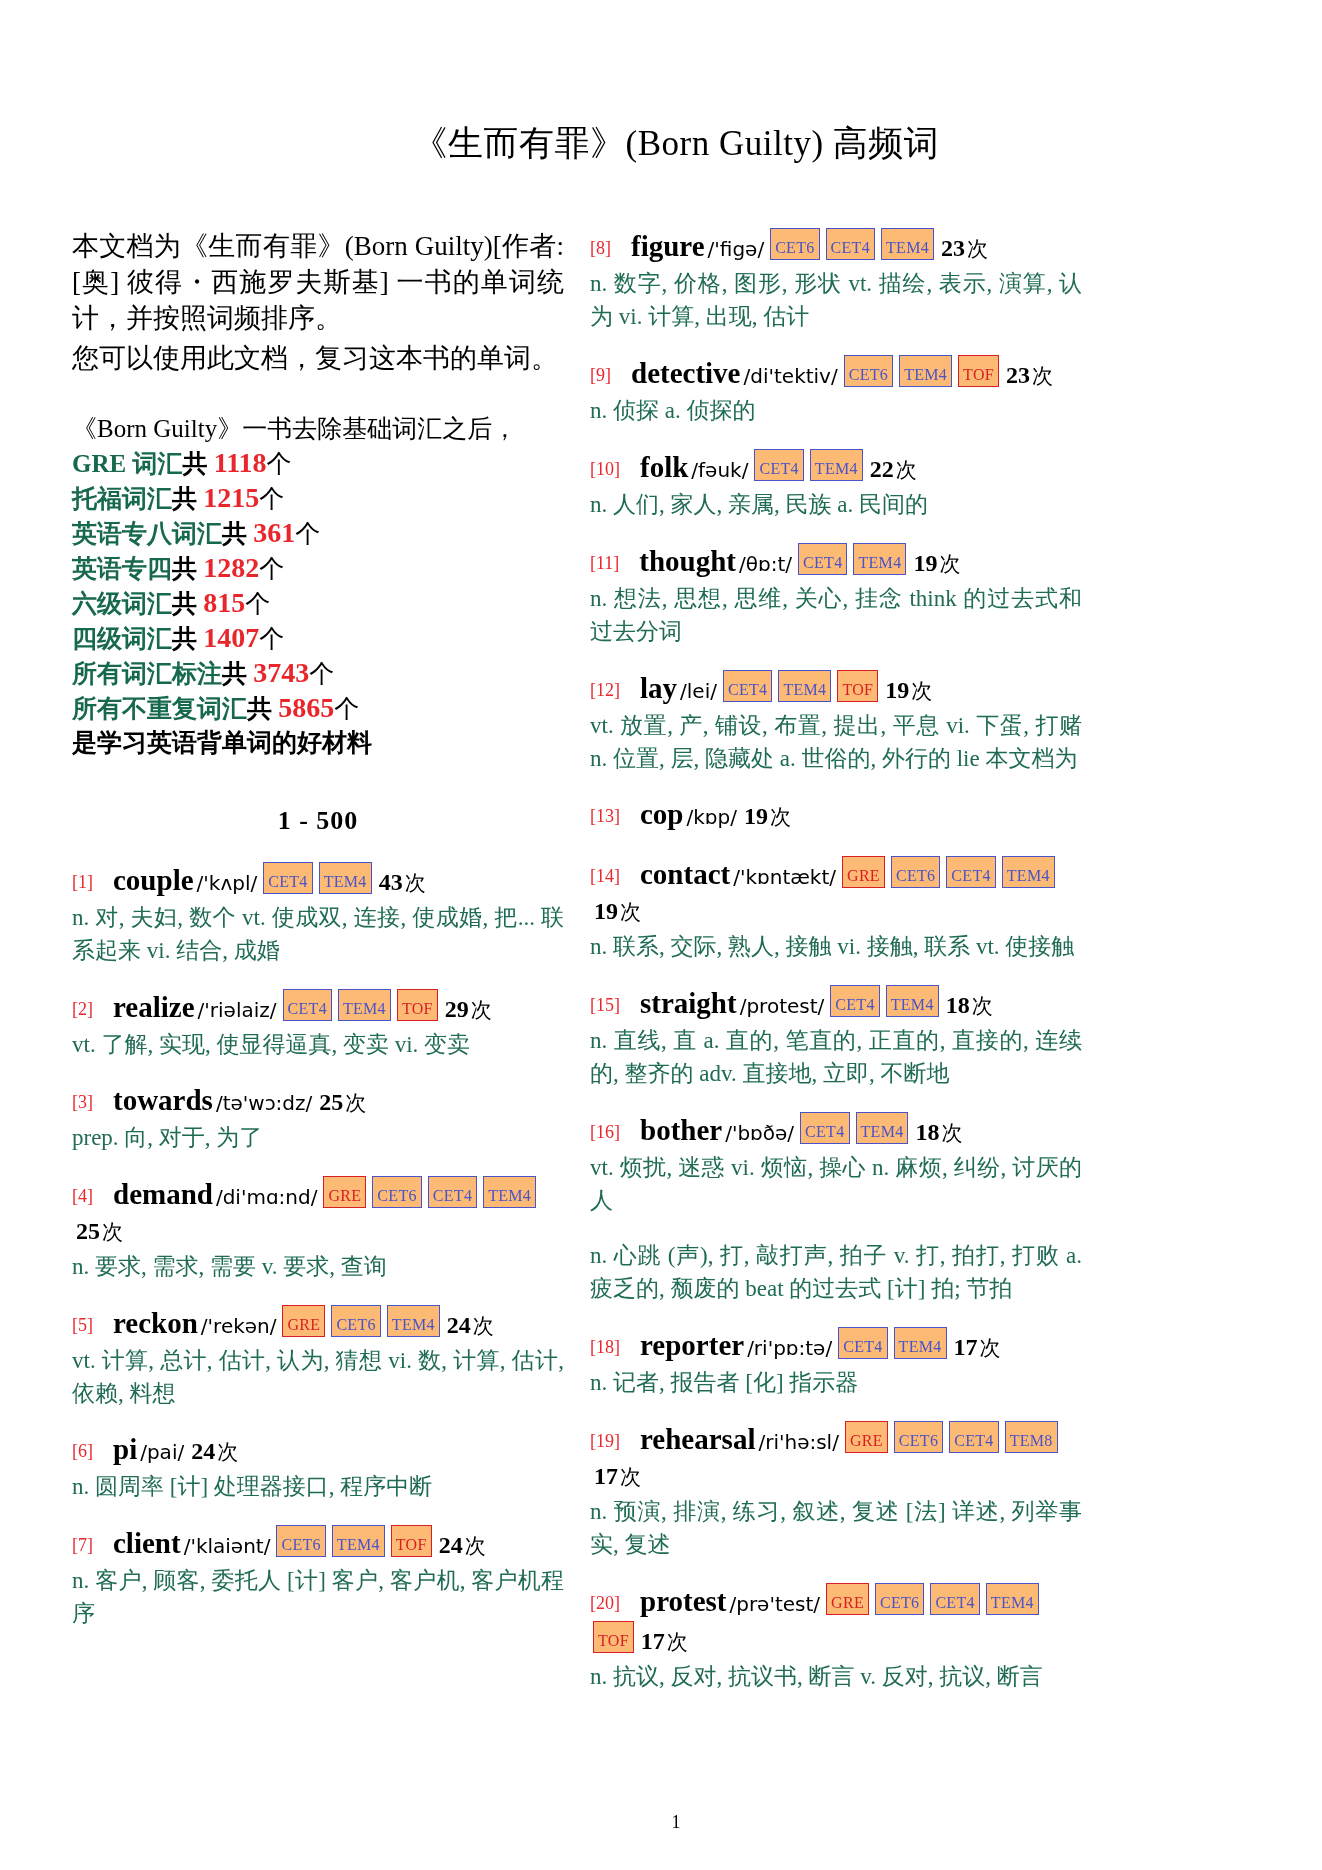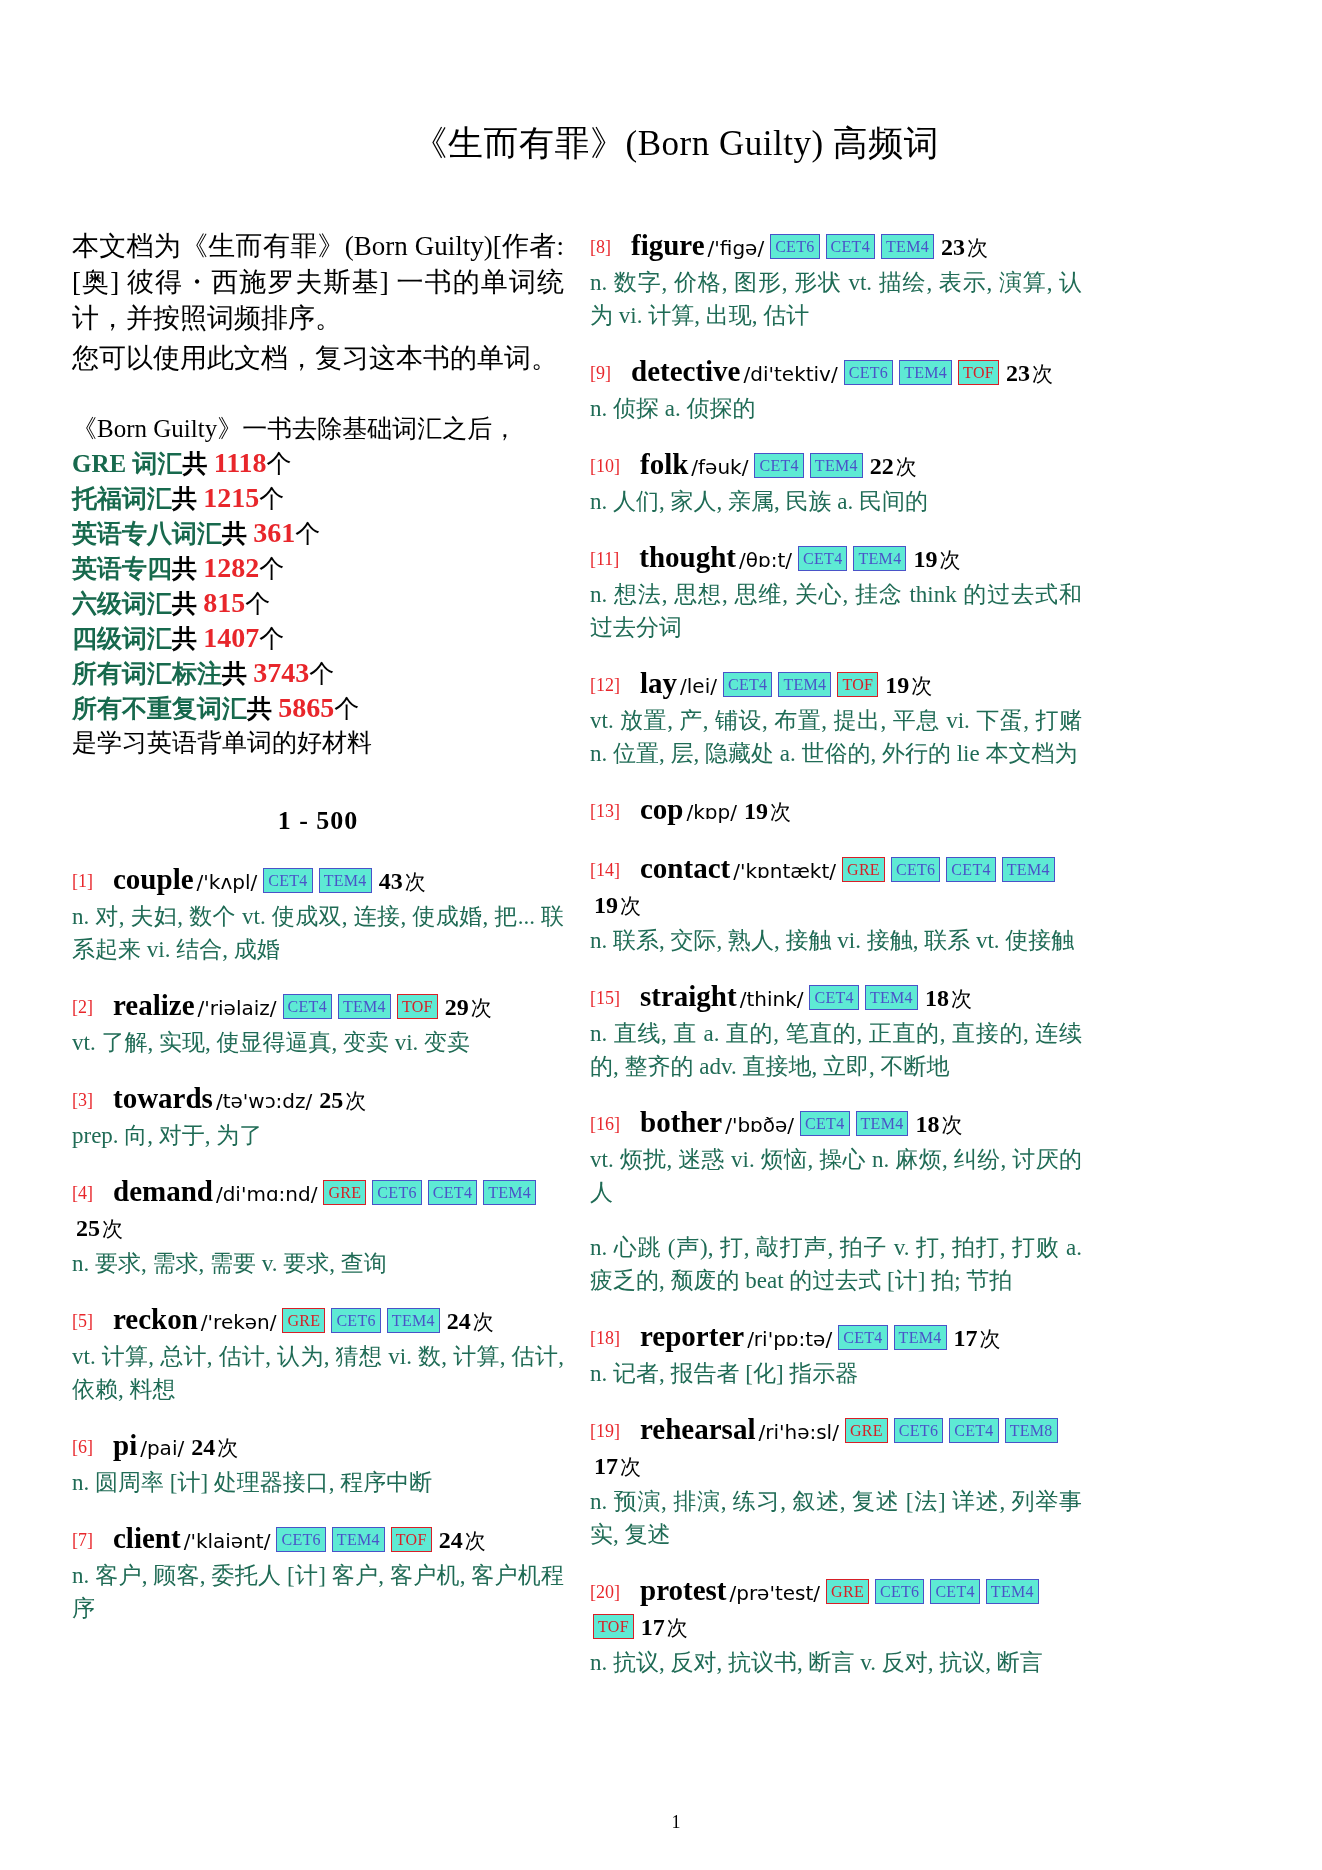--- a/index.html
+++ b/index.html
@@ -76,20 +76,21 @@
     color: #e8262b;
     font-weight: bold;
     font-size: 28px;
   }
   .stat-unit { color: #000; }
   .stat-tail {
     font-size: 25px;
     line-height: 34px;
     color: #000;
     margin: 0;
+    font-weight: bold;
   }
 
   .range-head {
     margin: 46px 0 26px 0;
     text-align: center;
     font-size: 26px;
     font-weight: bold;
     letter-spacing: 1px;
   }
 
@@ -113,26 +114,26 @@
     font-family: "DejaVu Sans", "Liberation Sans", sans-serif;
     font-size: 20px;
     color: #000;
     padding-right: 3px;
   }
   .badge {
     display: inline-block;
     font-family: "Liberation Serif", "DejaVu Serif", serif;
     font-size: 16px;
     line-height: 18px;
-    padding: 3px 4px 2px 4px;
+    padding: 10px 4px 2px 4px;
     margin: 0 3px;
     vertical-align: 3px;
     border: 1px solid #4a53c8;
     color: #4a53c8;
-    background: #5eead4;
+    background: #fdba74;
     letter-spacing: 0.3px;
   }
   .badge.red {
     border-color: #d81f26;
     color: #d81f26;
   }
   .count {
     font-weight: bold;
     font-size: 24px;
     color: #000;
@@ -244,21 +245,21 @@
           <div class="defn">vt. 放置, 产, 铺设, 布置, 提出, 平息 vi. 下蛋, 打赌 n. 位置, 层, 隐藏处 a. 世俗的, 外行的 lie 本文档为</div>
         </div>
         <div class="entry">
           <div class="entry-head"><span class="idx">[13]</span><span class="word">cop</span><span class="phon">/kɒp/</span><span class="count">19</span><span class="ci">次</span></div>
         </div>
         <div class="entry">
           <div class="entry-head"><span class="idx">[14]</span><span class="word">contact</span><span class="phon">/'kɒntækt/</span><span class="badge red">GRE</span><span class="badge">CET6</span><span class="badge">CET4</span><span class="badge">TEM4</span><span class="count">19</span><span class="ci">次</span></div>
           <div class="defn">n. 联系, 交际, 熟人, 接触 vi. 接触, 联系 vt. 使接触</div>
         </div>
         <div class="entry">
-          <div class="entry-head"><span class="idx">[15]</span><span class="word">straight</span><span class="phon">/think/</span><span class="badge">CET4</span><span class="badge">TEM4</span><span class="count">18</span><span class="ci">次</span></div>
+          <div class="entry-head"><span class="idx">[15]</span><span class="word">straight</span><span class="phon">/protest/</span><span class="badge">CET4</span><span class="badge">TEM4</span><span class="count">18</span><span class="ci">次</span></div>
           <div class="defn">n. 直线, 直 a. 直的, 笔直的, 正直的, 直接的, 连续的, 整齐的 adv. 直接地, 立即, 不断地</div>
         </div>
         <div class="entry">
           <div class="entry-head"><span class="idx">[16]</span><span class="word">bother</span><span class="phon">/'bɒðə/</span><span class="badge">CET4</span><span class="badge">TEM4</span><span class="count">18</span><span class="ci">次</span></div>
           <div class="defn">vt. 烦扰, 迷惑 vi. 烦恼, 操心 n. 麻烦, 纠纷, 讨厌的人</div>
         </div>
         <div class="entry">
           <div class="defn">n. 心跳 (声), 打, 敲打声, 拍子 v. 打, 拍打, 打败 a. 疲乏的, 颓废的 beat 的过去式 [计] 拍; 节拍</div>
         </div>
         <div class="entry">

